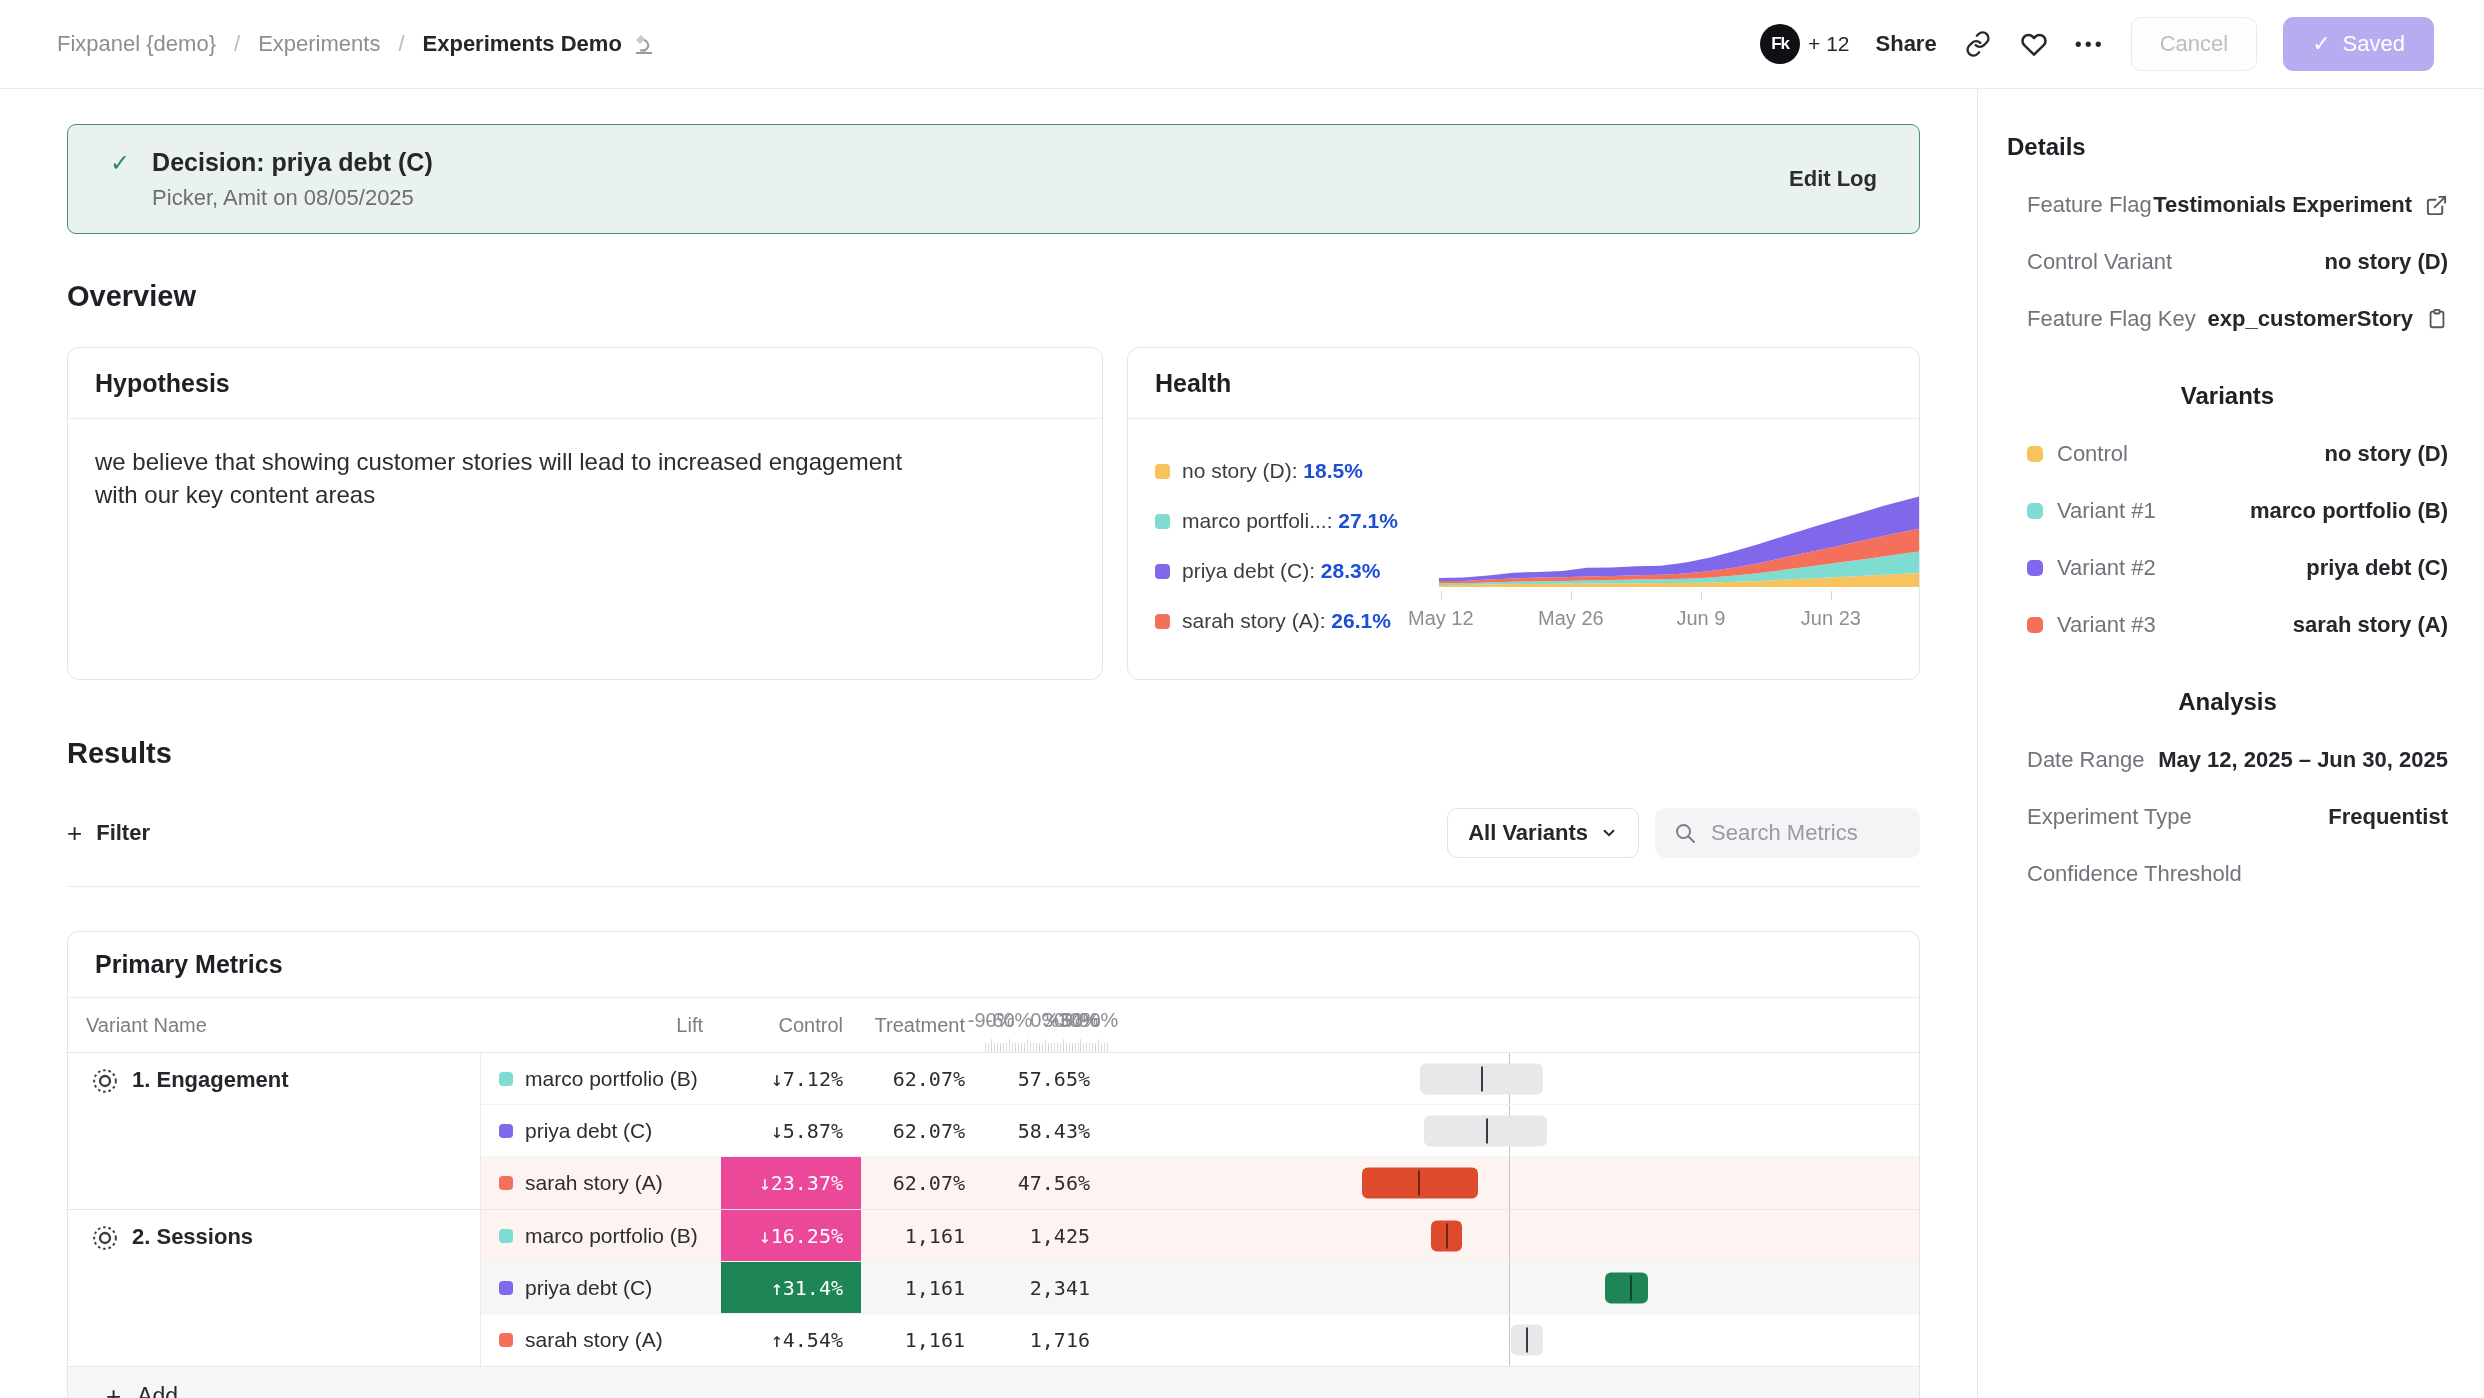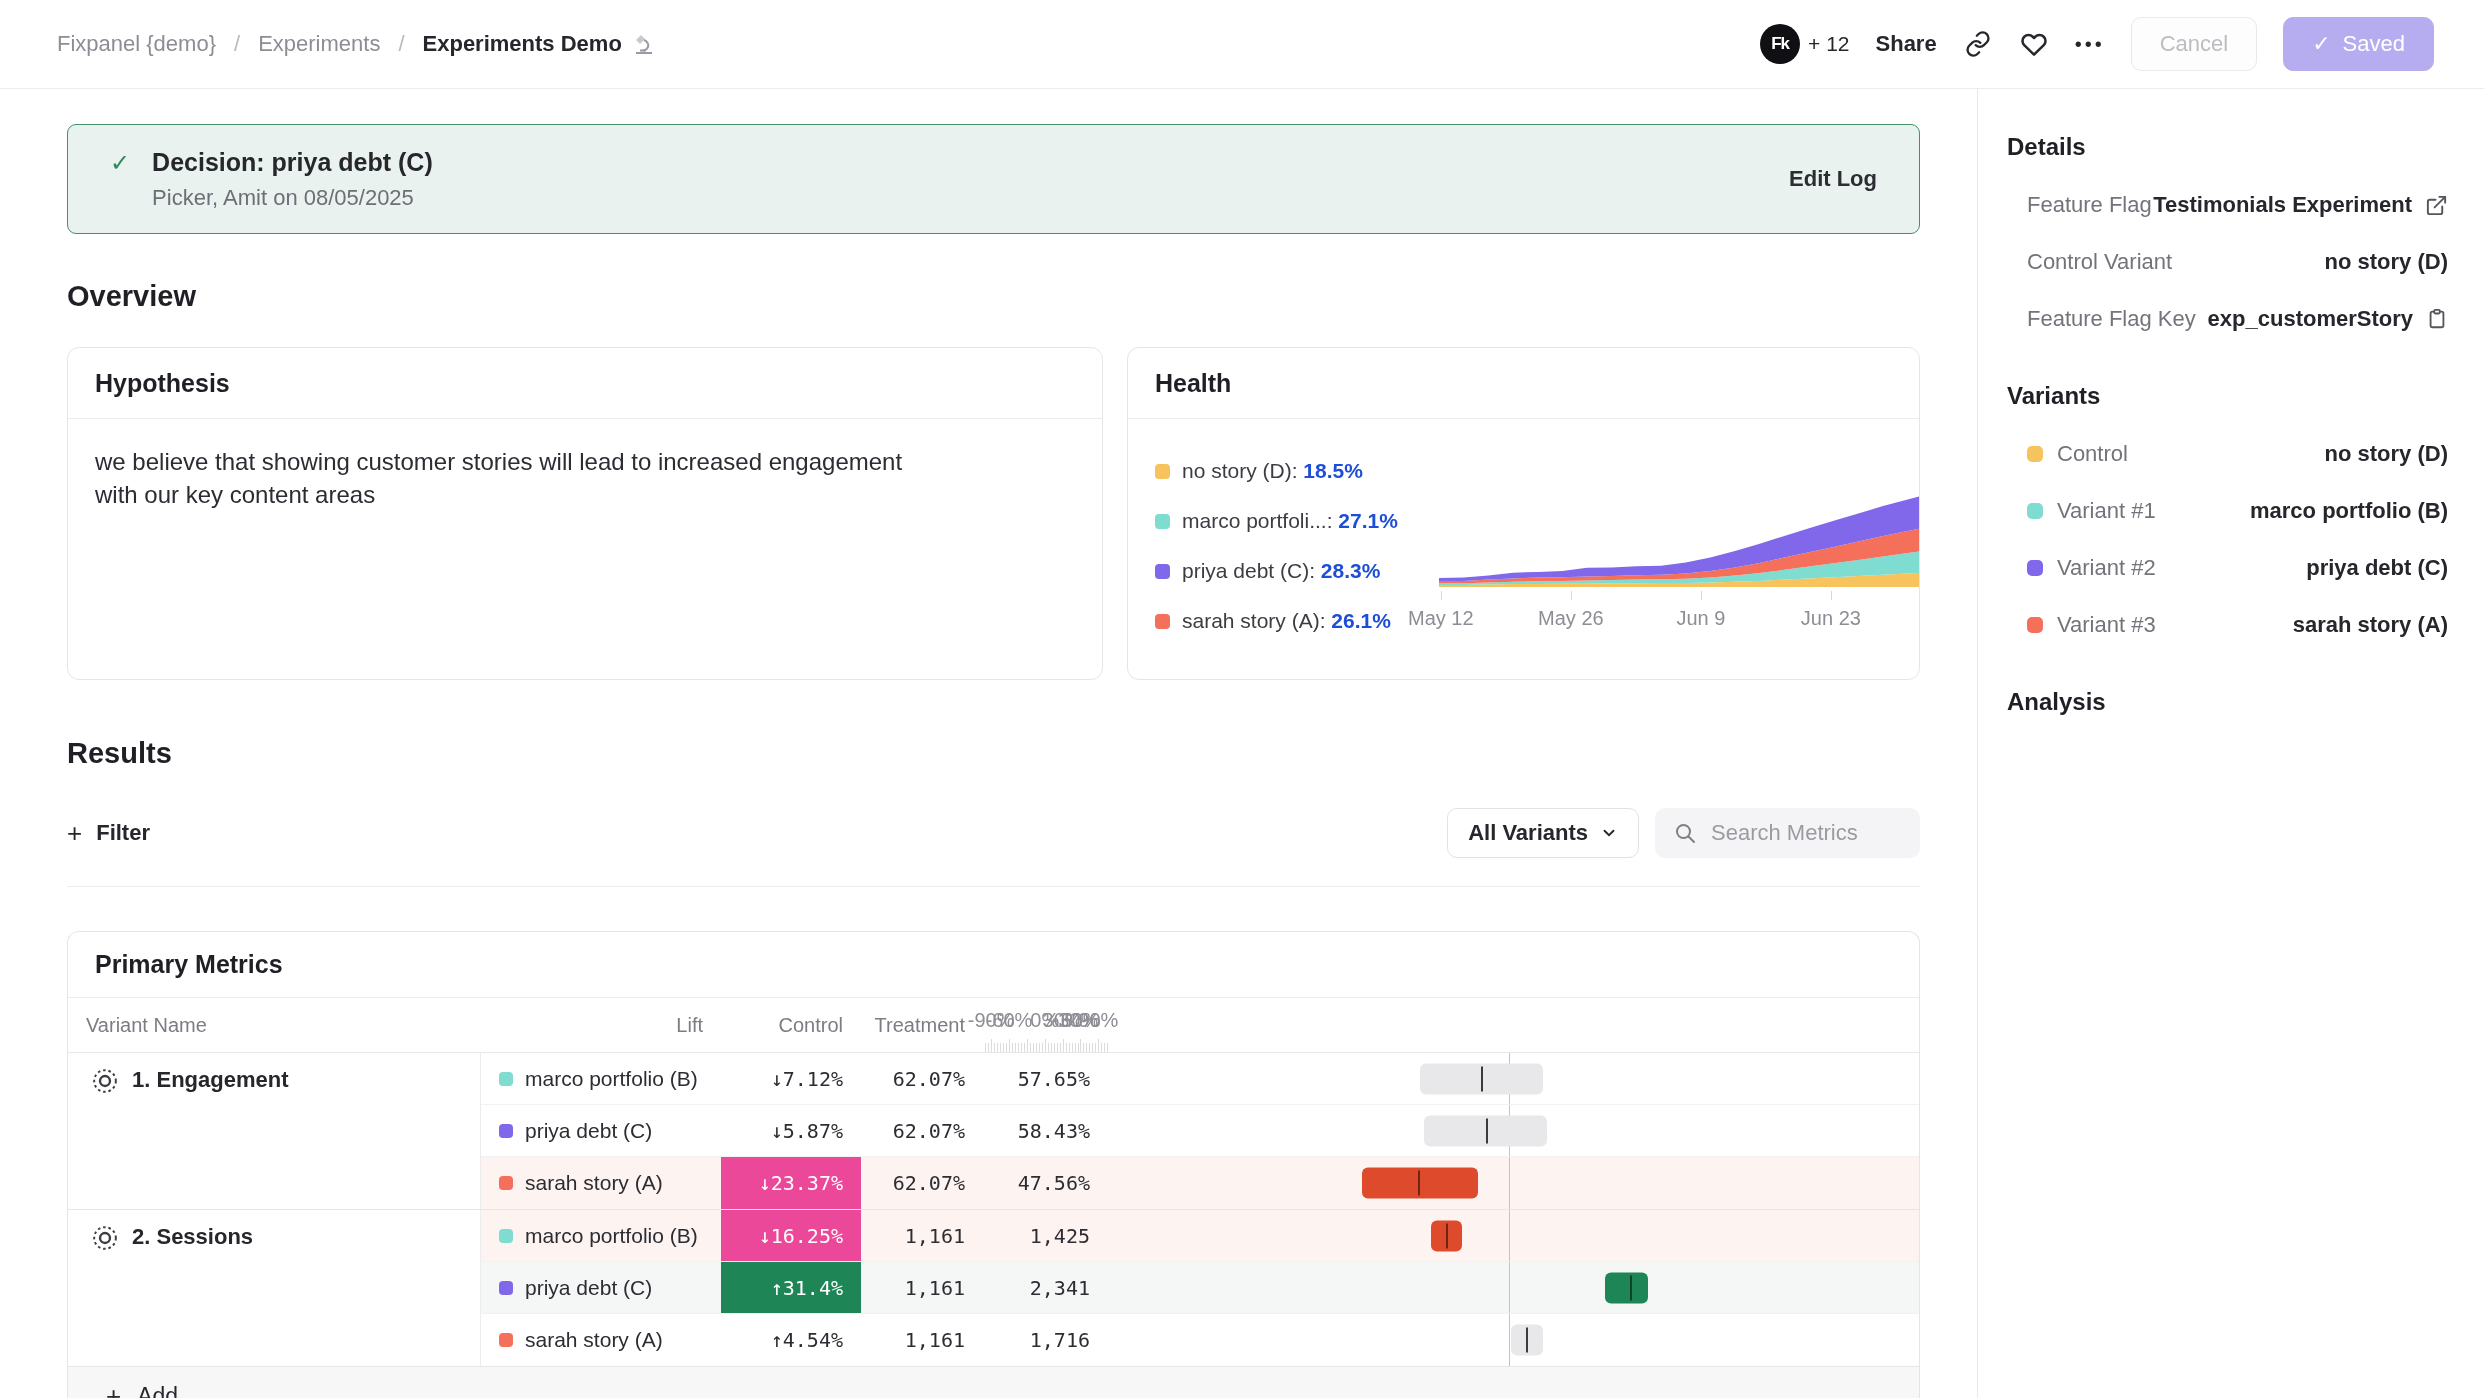--- a/index.html
+++ b/index.html
@@ -140,21 +140,21 @@
   
   .sb-section-title { font-size:24px; font-weight:bold; color:#1f1f26; }
   .sb-rows { margin-top:6px; }
   .sb-row { display:flex; align-items:center; justify-content:space-between;
             margin-top:31px; padding-left:20px; }
   .sb-label { font-size:22px; color:#73737b; white-space:nowrap; }
   .sb-value { font-size:22px; font-weight:bold; color:#26262c; display:flex; align-items:center;
               gap:13px; text-align:right; }
   .sb-row-swatch { display:flex; align-items:center; gap:14px; }
   .sb-swatch { width:16px; height:16px; border-radius:5px; }
-  .sb-gap { margin-top:50px; }
+  .sb-gap { margin-top:50px;text-align:center; }
   .icon-btn { cursor:pointer; display:inline-flex; color:#55555c; }
 </style>
 </head>
 <body>
 
 <div class="app">
 
   <header class="top-header">
     <nav class="breadcrumb">
       <span class="crumb">Fixpanel {demo}</span>
@@ -541,15 +541,29 @@
           <div class="sb-row">
             <span class="sb-row-swatch">
               <span class="sb-swatch" style="background: rgb(244, 112, 90);"></span>
               <span class="sb-label">Variant #3</span>
             </span>
             <span class="sb-value">sarah story (A)</span>
           </div>
         </div>
 
       <h3 class="sb-section-title sb-gap">Analysis</h3>
+      <div class="sb-rows" id="sb-analysis">
+          <div class="sb-row">
+            <span class="sb-label">Date Range</span>
+            <span class="sb-value">May 12, 2025 – Jun 30, 2025</span>
+          </div>
+          <div class="sb-row">
+            <span class="sb-label">Experiment Type</span>
+            <span class="sb-value">Frequentist</span>
+          </div>
+          <div class="sb-row">
+            <span class="sb-label">Confidence Threshold</span>
+            <span class="sb-value"></span>
+          </div>
+        </div>
     </aside>
   </div>
 </div>
 
 </body></html>

